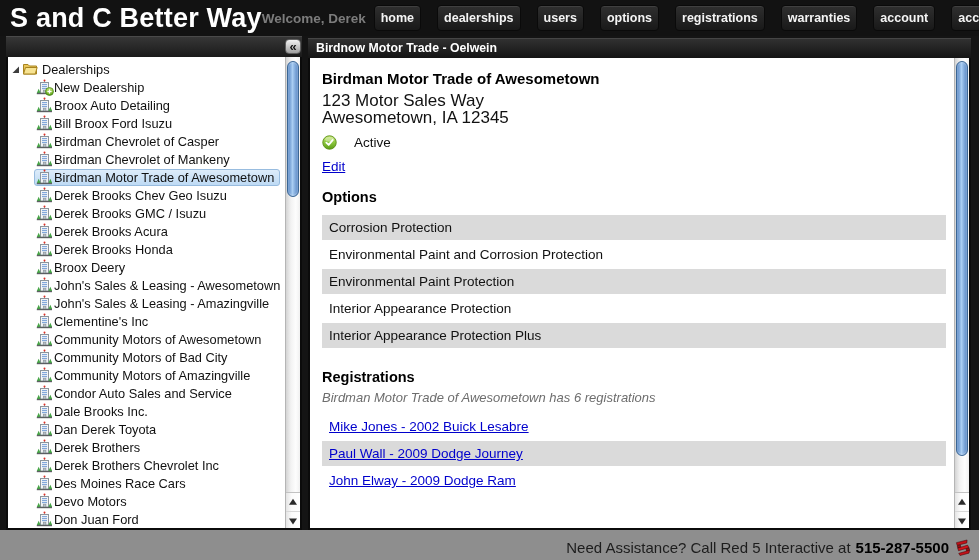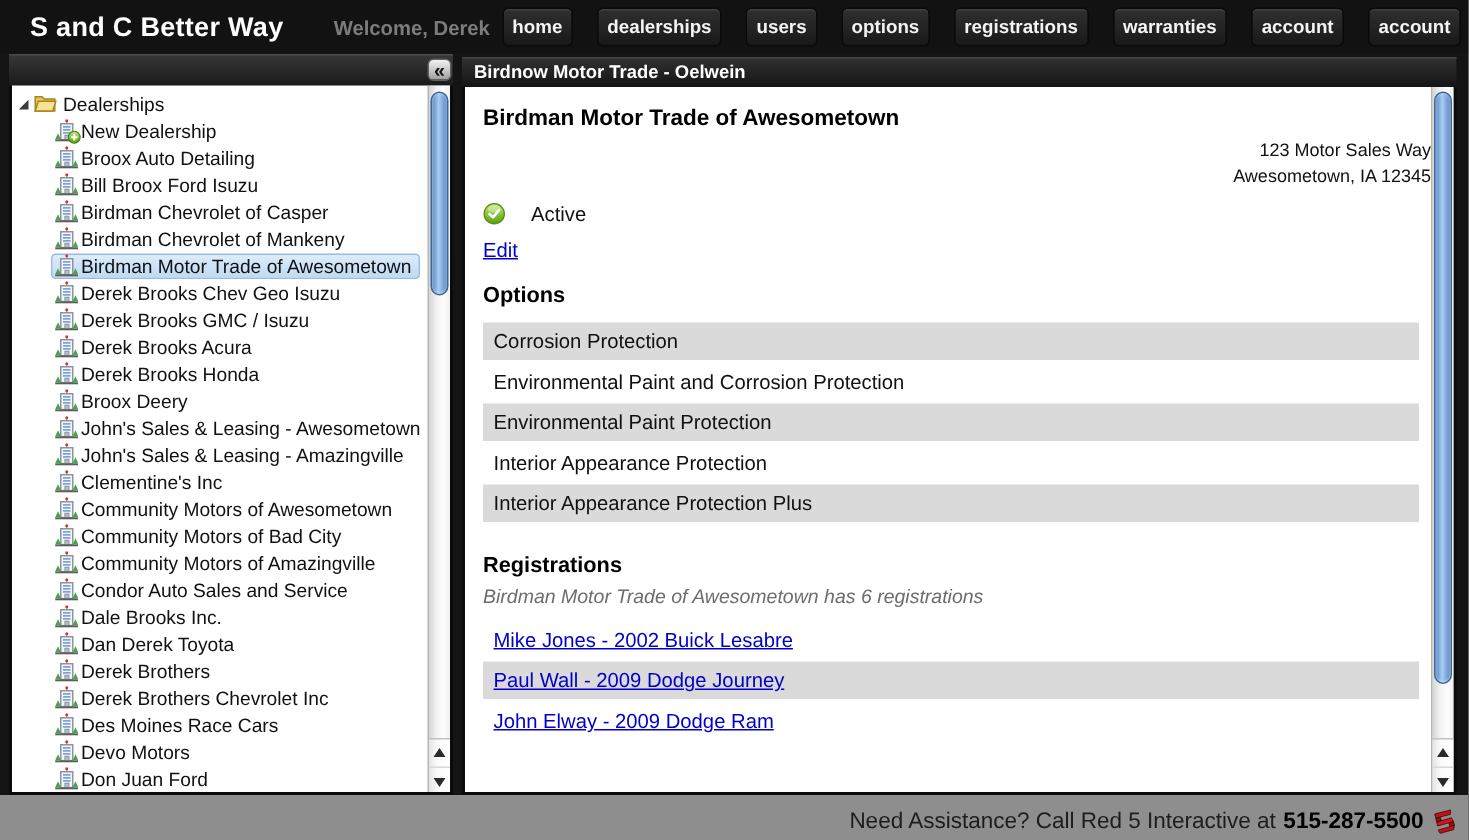--- a/index.html
+++ b/index.html
@@ -2,21 +2,21 @@
 <html><head>
 <meta charset="utf-8">
 <style>
   * { margin:0; padding:0; box-sizing:border-box; }
   html,body { width:979px; height:560px; }
   body { font-family:"Liberation Sans", sans-serif; background:#131313; overflow:hidden; }
   #stage { position:relative; width:979px; height:560px; background:#141414; overflow:hidden; }
 
   
   .top { position:absolute; left:0; top:0; width:979px; height:36px; background:#121212; display:flex; align-items:center; }
-  .app-title { margin-left:20px; font-size:18px; font-weight:bold; color:#ffffff; letter-spacing:0.2px; white-space:nowrap; }
+  .app-title { margin-left:10px; font-size:27px; font-weight:bold; color:#ffffff; letter-spacing:0.2px; white-space:nowrap; }
   .top-spacer { flex:1; }
   .welcome { color:#7c7c7c; font-weight:bold; font-size:13.5px; margin-right:8px; white-space:nowrap; }
   .nav { display:flex; gap:16px; margin-right:5px; }
   .nav-btn { height:26px; padding:0 6px; background:linear-gradient(#2f2f2f,#191919); border:1px solid #0a0a0a; box-shadow:inset 0 1px 0 #404040; border-radius:4px; color:#f4f4f4; font-weight:bold; font-size:12.5px; line-height:24px; white-space:nowrap; cursor:pointer; }
 
   
   .sidebar { position:absolute; left:6px; top:36px; width:296px; height:494px; background:#0b0b0b; }
   .sidebar-header { position:absolute; left:0; top:0; right:0; height:21px; background:linear-gradient(#383838,#1a1a1a); box-shadow:inset 0 1px 0 #4a4a4a; }
   .collapse-btn { position:absolute; right:1px; top:3px; width:16px; height:15px; border-radius:4px; background:linear-gradient(#f2f2f2,#9f9f9f); border:1px solid #5f5f5f; color:#111111; font-size:13px; font-weight:bold; line-height:13px; text-align:center; cursor:pointer; }
   .sidebar-body { position:absolute; left:2px; right:2px; top:21px; bottom:2px; background:#ffffff; overflow:hidden; }
@@ -39,21 +39,21 @@
   .arrow-cell + .arrow-cell { border-top:1px solid #d8d8d8; }
   .arrow-up::after { content:""; position:absolute; left:50%; top:50%; transform:translate(-50%,-55%); border-left:4px solid transparent; border-right:4px solid transparent; border-bottom:6px solid #2a2a2a; }
   .arrow-down::after { content:""; position:absolute; left:50%; top:50%; transform:translate(-50%,-40%); border-left:4px solid transparent; border-right:4px solid transparent; border-top:6px solid #2a2a2a; }
 
   
   .main { position:absolute; left:308px; top:38px; width:663px; height:492px; background:#0b0b0b; }
   .main-titlebar { position:absolute; left:0; top:0; right:0; height:20px; background:linear-gradient(#323232,#141414); box-shadow:inset 0 1px 0 #454545; color:#ffffff; font-weight:bold; font-size:12.3px; line-height:20px; padding-left:8px; white-space:nowrap; }
   .main-body { position:absolute; left:2px; right:2px; top:20px; bottom:2px; background:#ffffff; overflow:hidden; }
   .content { position:absolute; left:0; top:0; right:15px; bottom:0; overflow:hidden; padding:12px 0 0 12px; font-size:13.5px; color:#111111; }
   .dealer-name { font-size:15px; font-weight:bold; line-height:18px; color:#000000; }
-  .addr { font-size:12px; line-height:17px;text-align:right; }
+  .addr { font-size:17px; line-height:17px; }
   .addr1 { margin-top:4px; }
   .status-row { margin-top:8px; height:16px; display:flex; align-items:center; gap:17px; }
   .status-icon { width:15px; height:15px; flex:0 0 auto; }
   .edit-row { margin-top:9px; height:16px; }
   a.lnk { color:#0000cc; text-decoration:underline; cursor:pointer; }
   .section-h { margin-top:14px; font-size:14.5px; font-weight:bold; line-height:17px; color:#000000; }
   .section-sub { margin-top:4px; font-size:13px; font-style:italic; color:#6d6d6d; line-height:16px; }
   .rows { margin-top:9px; margin-right:8px; }
   .rows-regs { margin-top:8px; }
   .sec-regs { margin-top:21px; }

